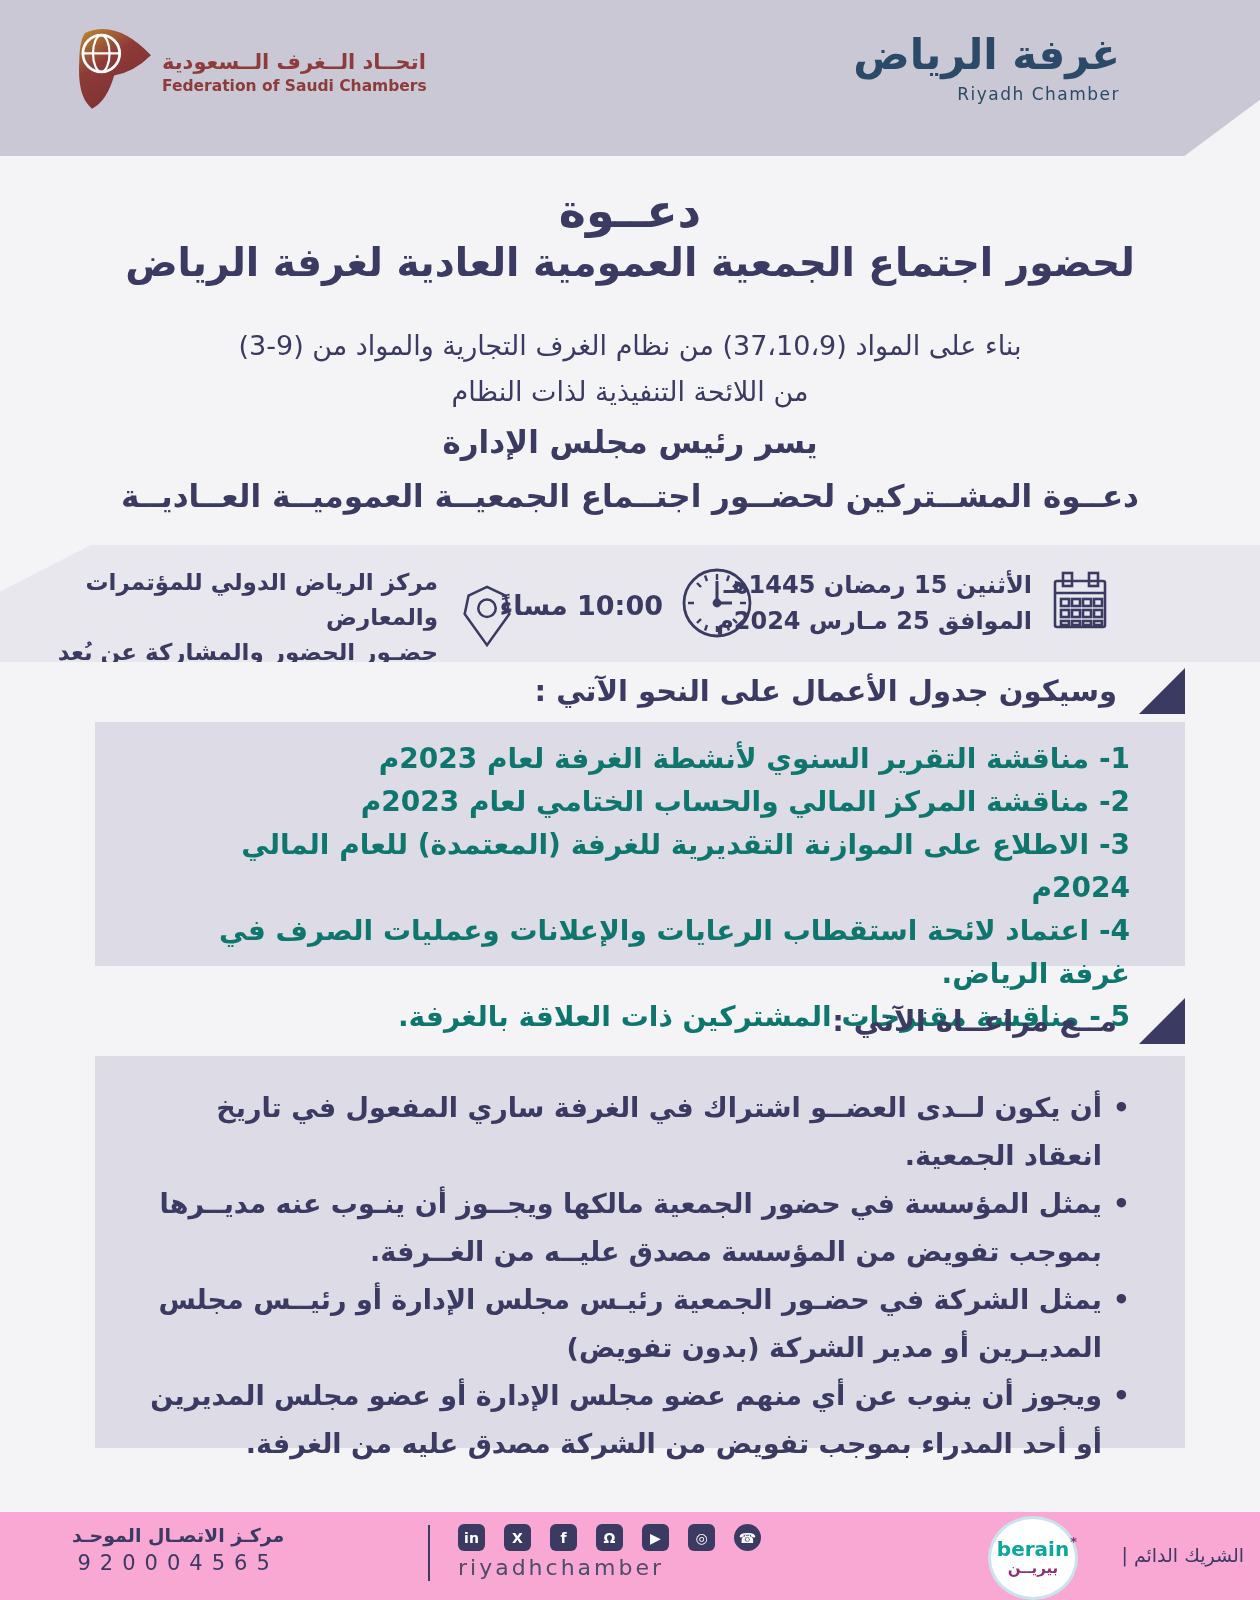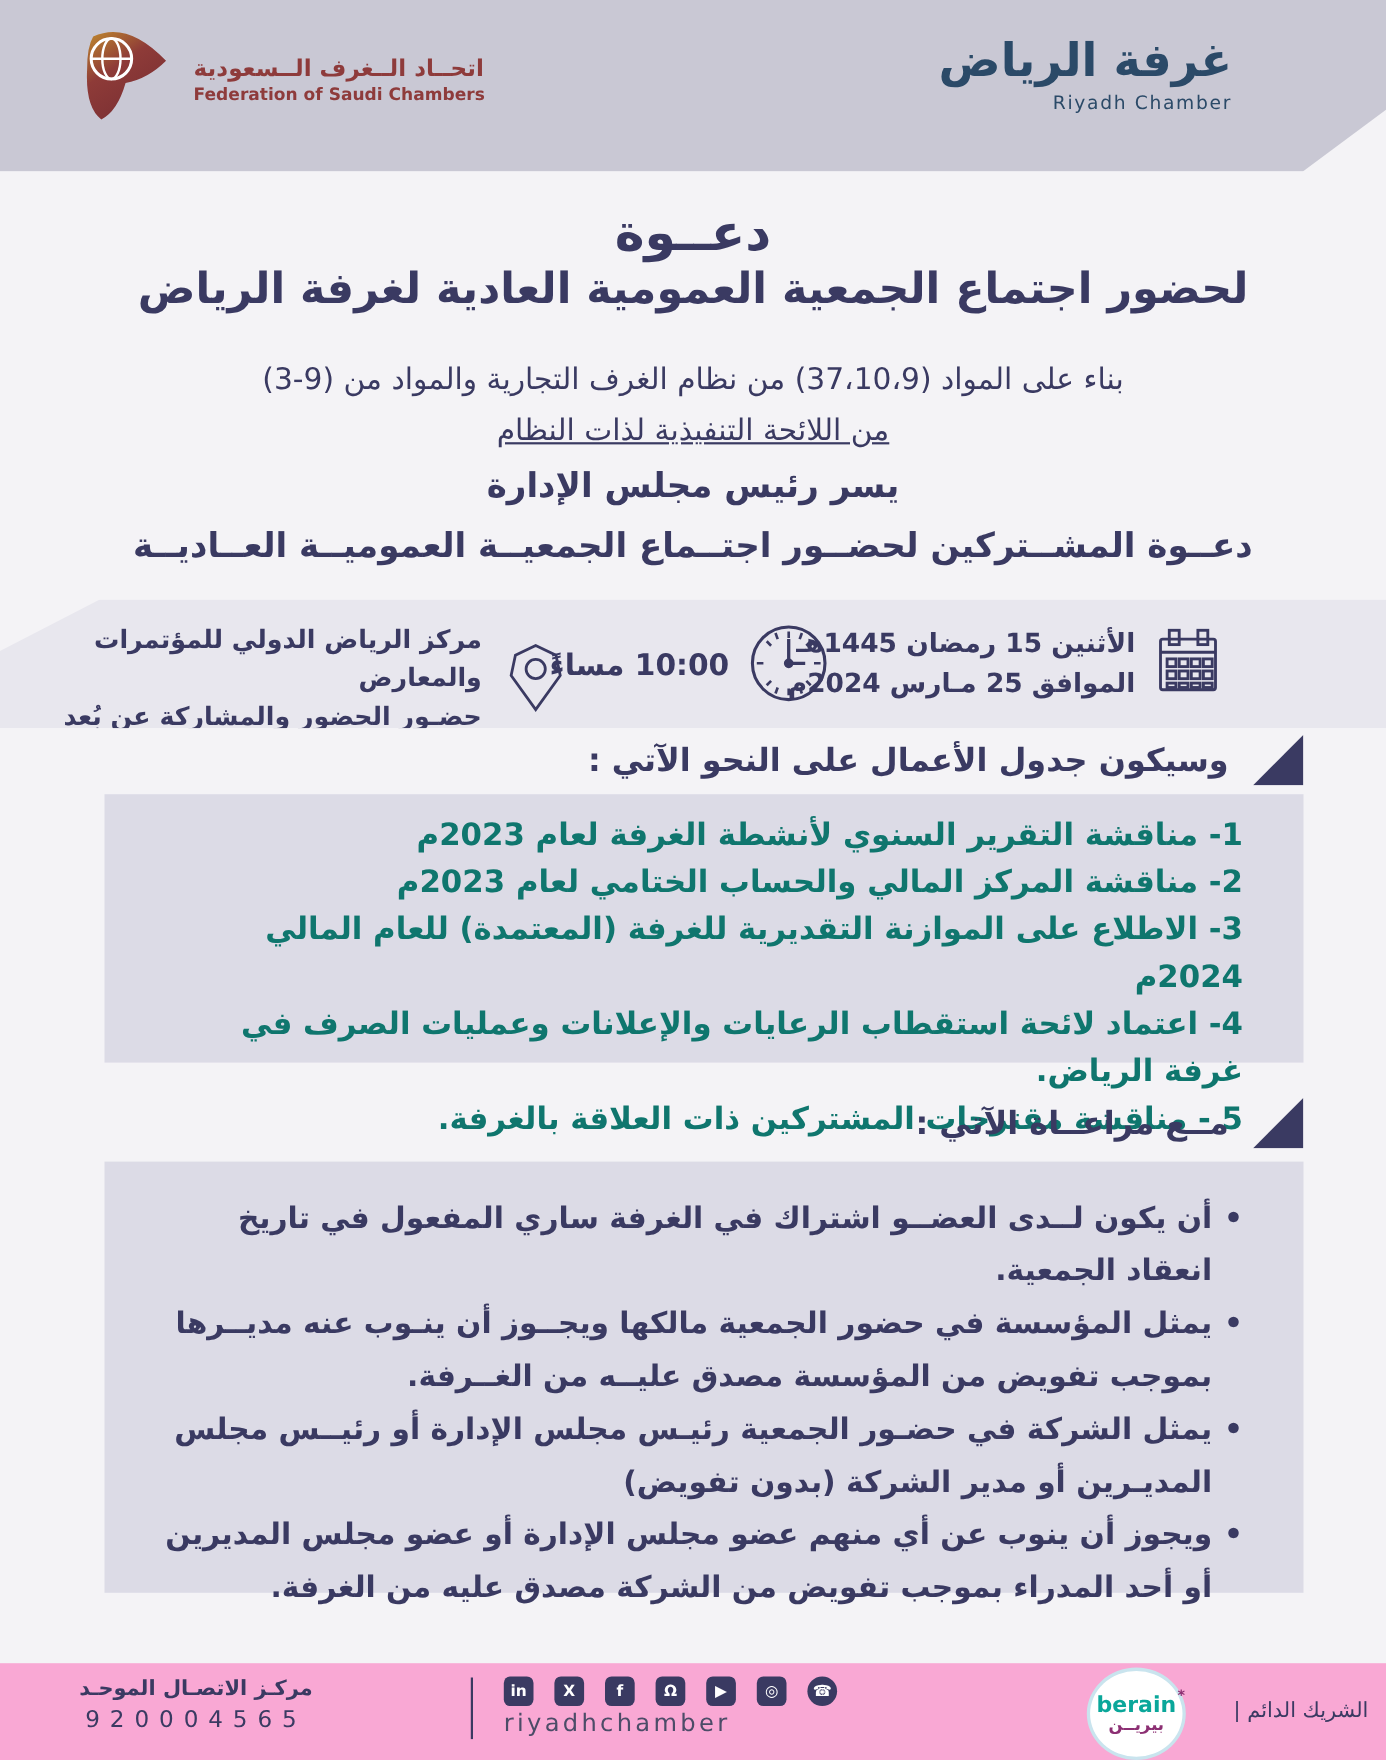--- a/index.html
+++ b/index.html
@@ -8,34 +8,34 @@
     background:#f4f3f6; overflow:hidden; direction:rtl;
     font-family:"DejaVu Sans", sans-serif; color:#3a3a62;
   }
 
   
   .header-band {
     position:absolute; top:0; left:0; width:100%; height:156px;
     background:#c9c8d4;
     clip-path: polygon(0 0, 100% 0, 100% 64%, 94% 100%, 0 100%);
   }
-  .fsc { position:absolute; left:70px; top:24px; display:flex; align-items:center; gap:14px; direction:ltr; }
+  .fsc { position:absolute; left:70px; top:24px; display:flex; align-items:center; direction:ltr; }
   .fsc-text { display:flex; flex-direction:column; justify-content:center; text-align:left; }
   .fsc-ar { font-size:21px; font-weight:bold; color:#8e3b3b; direction:rtl; text-align:left; }
   .fsc-en { font-size:15.5px; font-weight:bold; color:#8e3b3b; margin-top:3px; }
   .rc-logo { position:absolute; right:140px; top:26px; color:#2b4a68; }
   .rc-ar { font-size:42px; font-weight:bold; line-height:58px; }
   .rc-en { font-size:17px; letter-spacing:1.5px; margin-top:0px; }
 
   
   .ctr { position:absolute; width:100%; text-align:center; color:#3a3a62; }
   .t1 { top:184px; font-size:46px; font-weight:bold; }
   .t2 { top:240px; font-size:39px; font-weight:bold; }
   .s1 { top:330px; font-size:27px; }
-  .s2 { top:376px; font-size:27px;text-decoration:underline; }
+  .s2 { top:376px; font-size:27px; }
   .s3 { top:424px; font-size:31px; font-weight:bold; }
   .s4 { top:478px; font-size:31px; font-weight:bold; }
 
   
   .info-band {
     position:absolute; top:545px; left:0; width:100%; height:117px;
     background:#e8e7ee;
     clip-path: polygon(0 40%, 7.2% 0, 100% 0, 100% 100%, 0 100%);
   }
   .info-group { position:absolute; display:flex; align-items:center; gap:16px; color:#3a3a62; }

